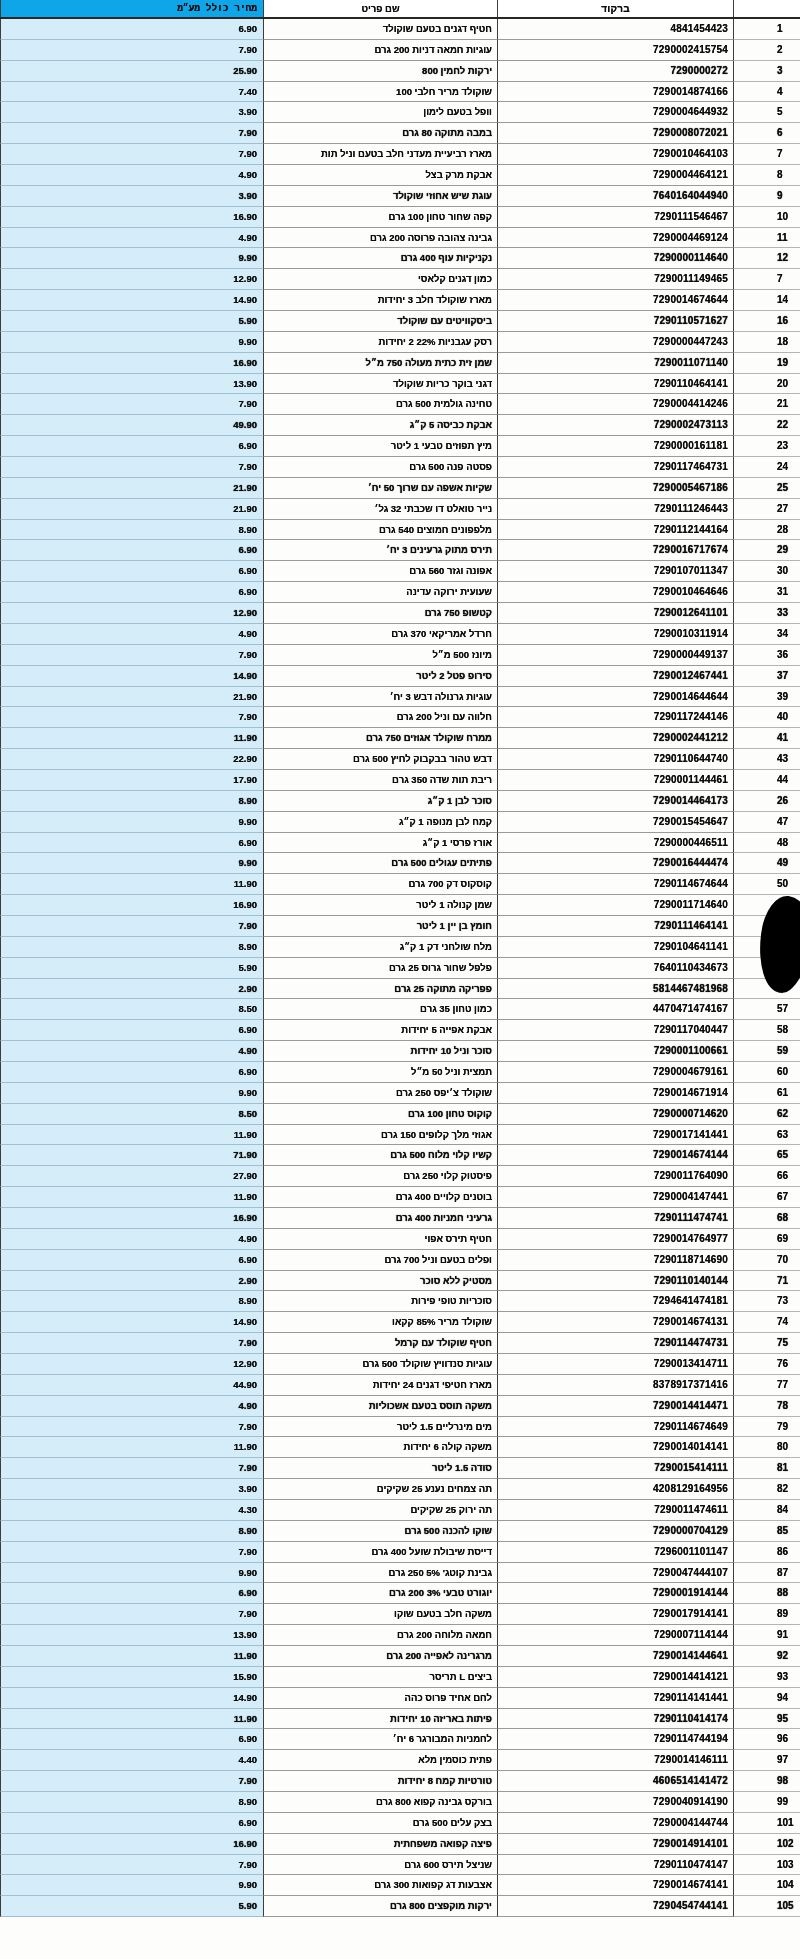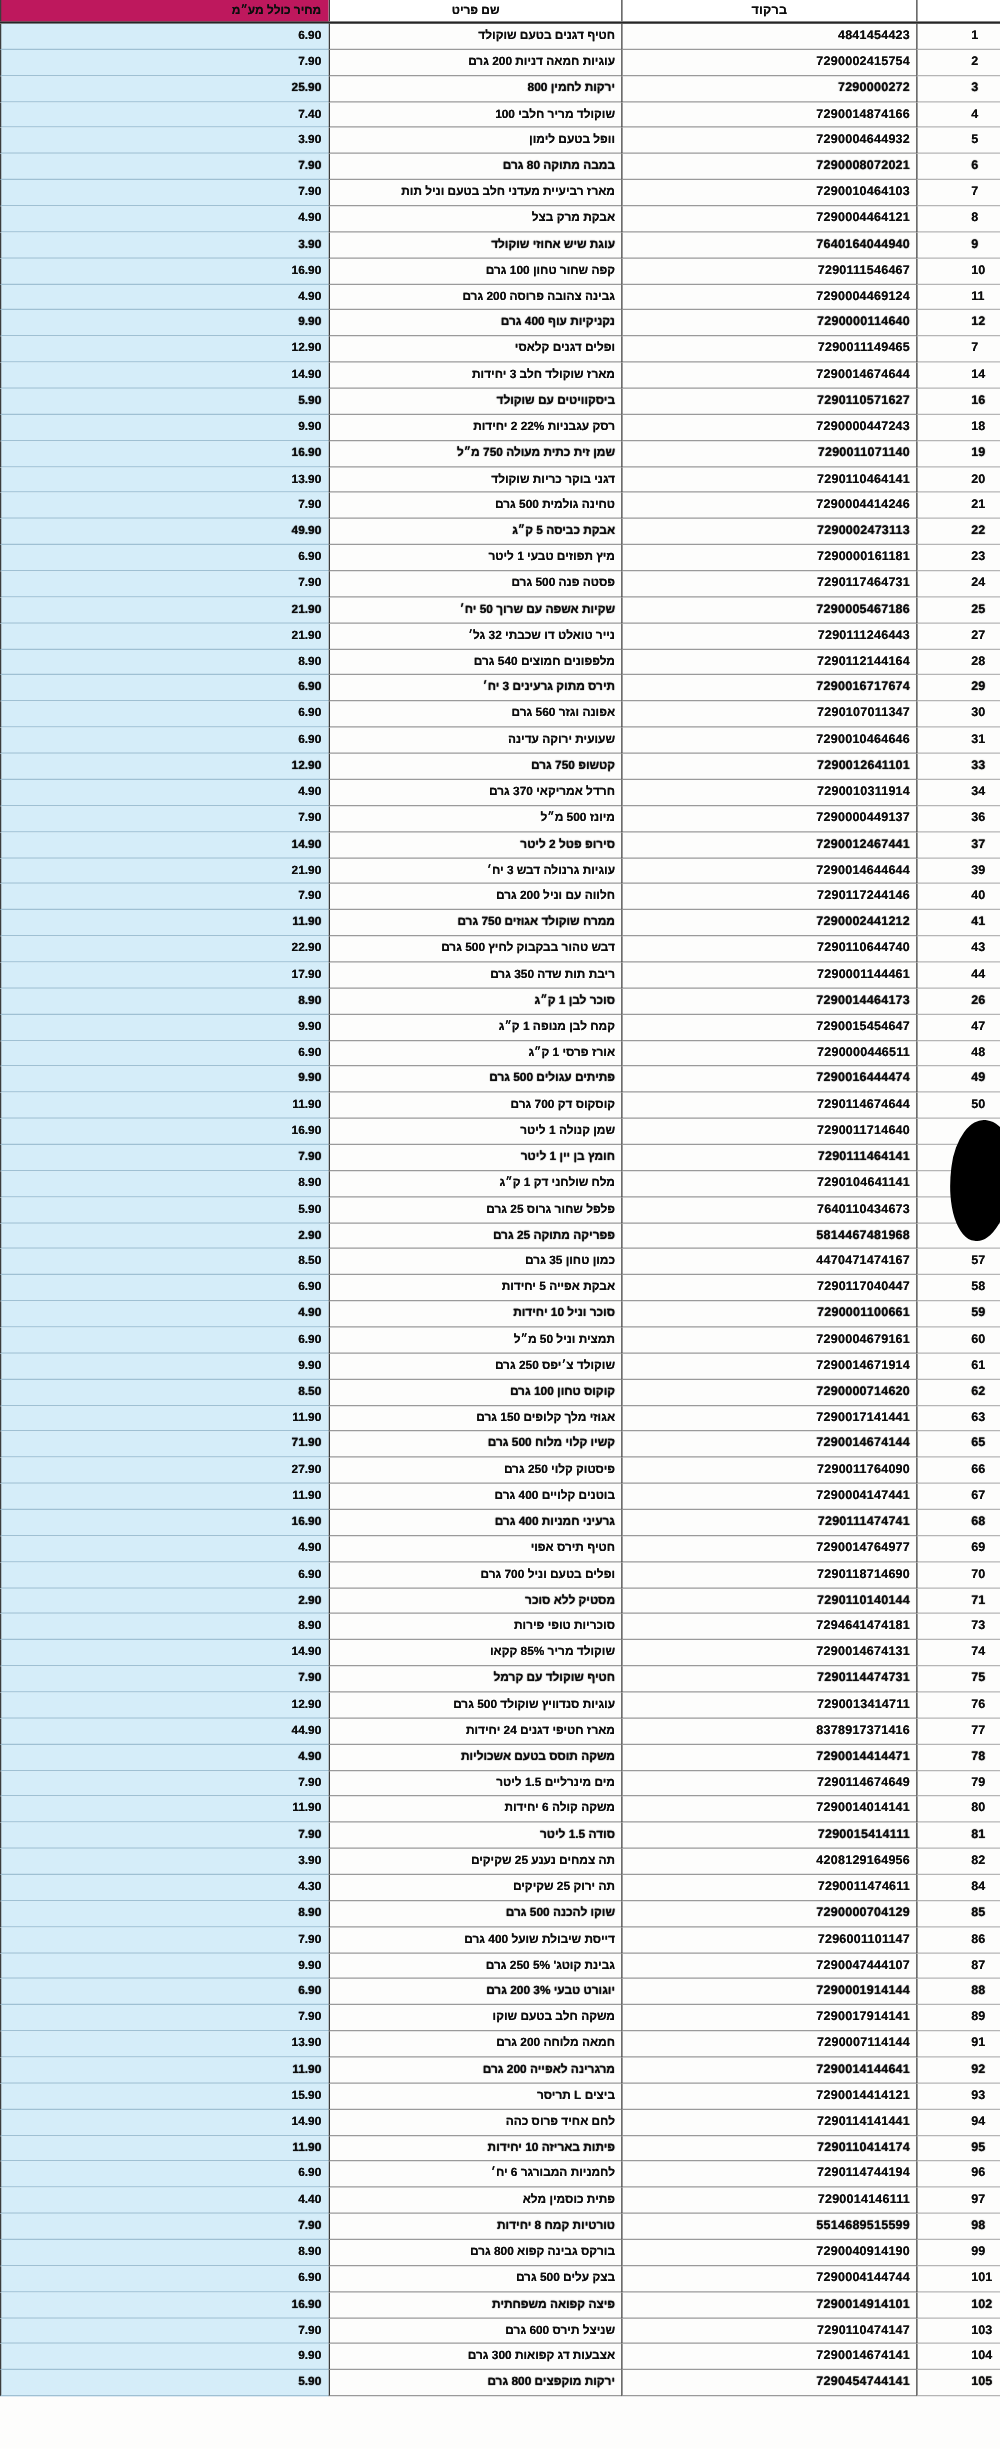--- a/index.html
+++ b/index.html
@@ -13,21 +13,21 @@
     font-size:10px;font-weight:700;text-align:center;line-height:17px;
     overflow:hidden;white-space:nowrap;text-shadow:0 0 .6px #222;
   }
   .body-row{height:20.86px;box-sizing:border-box;}
   .cell{box-sizing:border-box;border-left:1px solid #3d3d3d;overflow:hidden;white-space:nowrap;}
   .cell.price{
     background:#d5edf9;text-align:right;direction:ltr;padding-right:6px;
     font-size:9.5px;font-weight:700;line-height:20px;border-bottom:1px solid #9fc0d3;
     text-shadow:0 0 .5px #1a1a1a;
   }
-  .header-row .cell.price{background:#be185d;line-height:17px;border-bottom:none;}
+  .header-row .cell.price{background:#0ea5e9;line-height:17px;border-bottom:none;font-family:Liberation Mono, monospace;}
   .cell.name{
     text-align:right;direction:rtl;padding-right:5px;font-size:9.5px;font-weight:600;
     line-height:20px;border-bottom:1px solid #9a9a9a;text-shadow:0 0 .4px #222;
   }
   .cell.barcode{
     text-align:right;direction:ltr;padding-right:5px;font-size:10px;font-weight:600;
     line-height:20px;border-bottom:1px solid #9a9a9a;letter-spacing:.2px;text-shadow:0 0 .4px #222;
   }
   .cell.num{
     direction:ltr;padding-left:43px;font-size:10px;font-weight:600;line-height:20px;
@@ -134,21 +134,21 @@
 
     <div class="grid-row body-row heavy">
       <div class="cell price">9.90</div>
       <div class="cell name">נקניקיות עוף 400 גרם</div>
       <div class="cell barcode">7290000114640</div>
       <div class="cell num">12</div>
     </div>
 
     <div class="grid-row body-row">
       <div class="cell price">12.90</div>
-      <div class="cell name">ופלים דגנים קלאסי</div>
+      <div class="cell name">כמון דגנים קלאסי</div>
       <div class="cell barcode">7290011149465</div>
       <div class="cell num">7</div>
     </div>
 
     <div class="grid-row body-row">
       <div class="cell price">14.90</div>
       <div class="cell name">מארז שוקולד חלב 3 יחידות</div>
       <div class="cell barcode">7290014674644</div>
       <div class="cell num">14</div>
     </div>
@@ -641,21 +641,21 @@
     <div class="grid-row body-row">
       <div class="cell price">4.40</div>
       <div class="cell name">פתית כוסמין מלא</div>
       <div class="cell barcode">7290014146111</div>
       <div class="cell num">97</div>
     </div>
 
     <div class="grid-row body-row heavy">
       <div class="cell price">7.90</div>
       <div class="cell name">טורטיות קמח 8 יחידות</div>
-      <div class="cell barcode">5514689515599</div>
+      <div class="cell barcode">4606514141472</div>
       <div class="cell num">98</div>
     </div>
 
     <div class="grid-row body-row">
       <div class="cell price">8.90</div>
       <div class="cell name">בורקס גבינה קפוא 800 גרם</div>
       <div class="cell barcode">7290040914190</div>
       <div class="cell num">99</div>
     </div>
 

